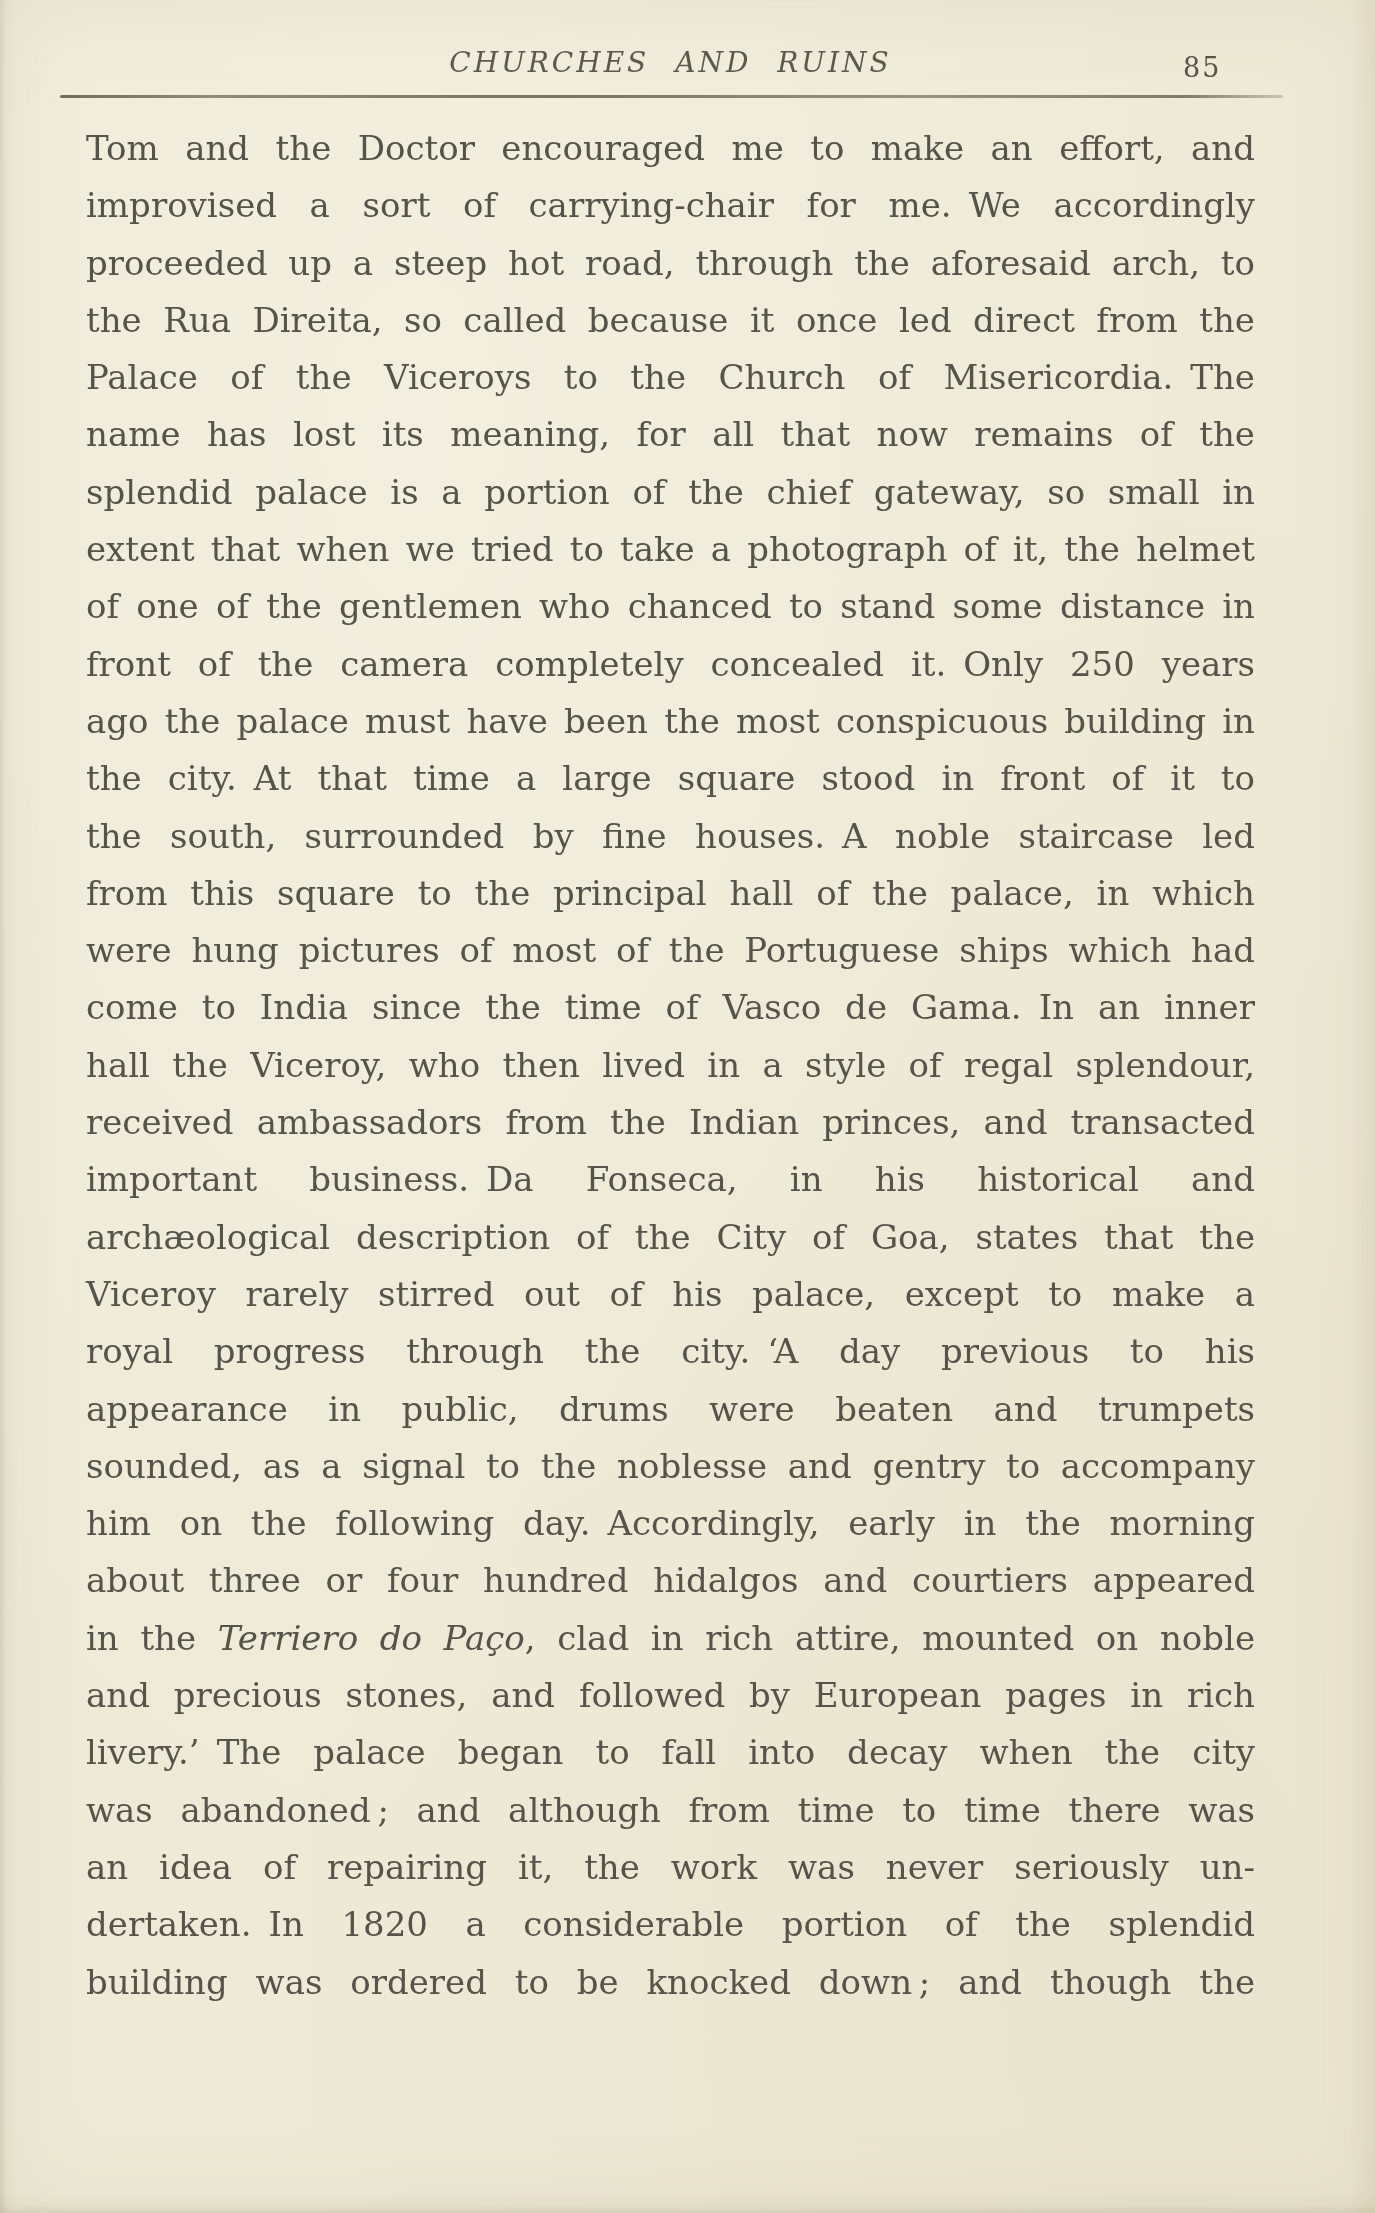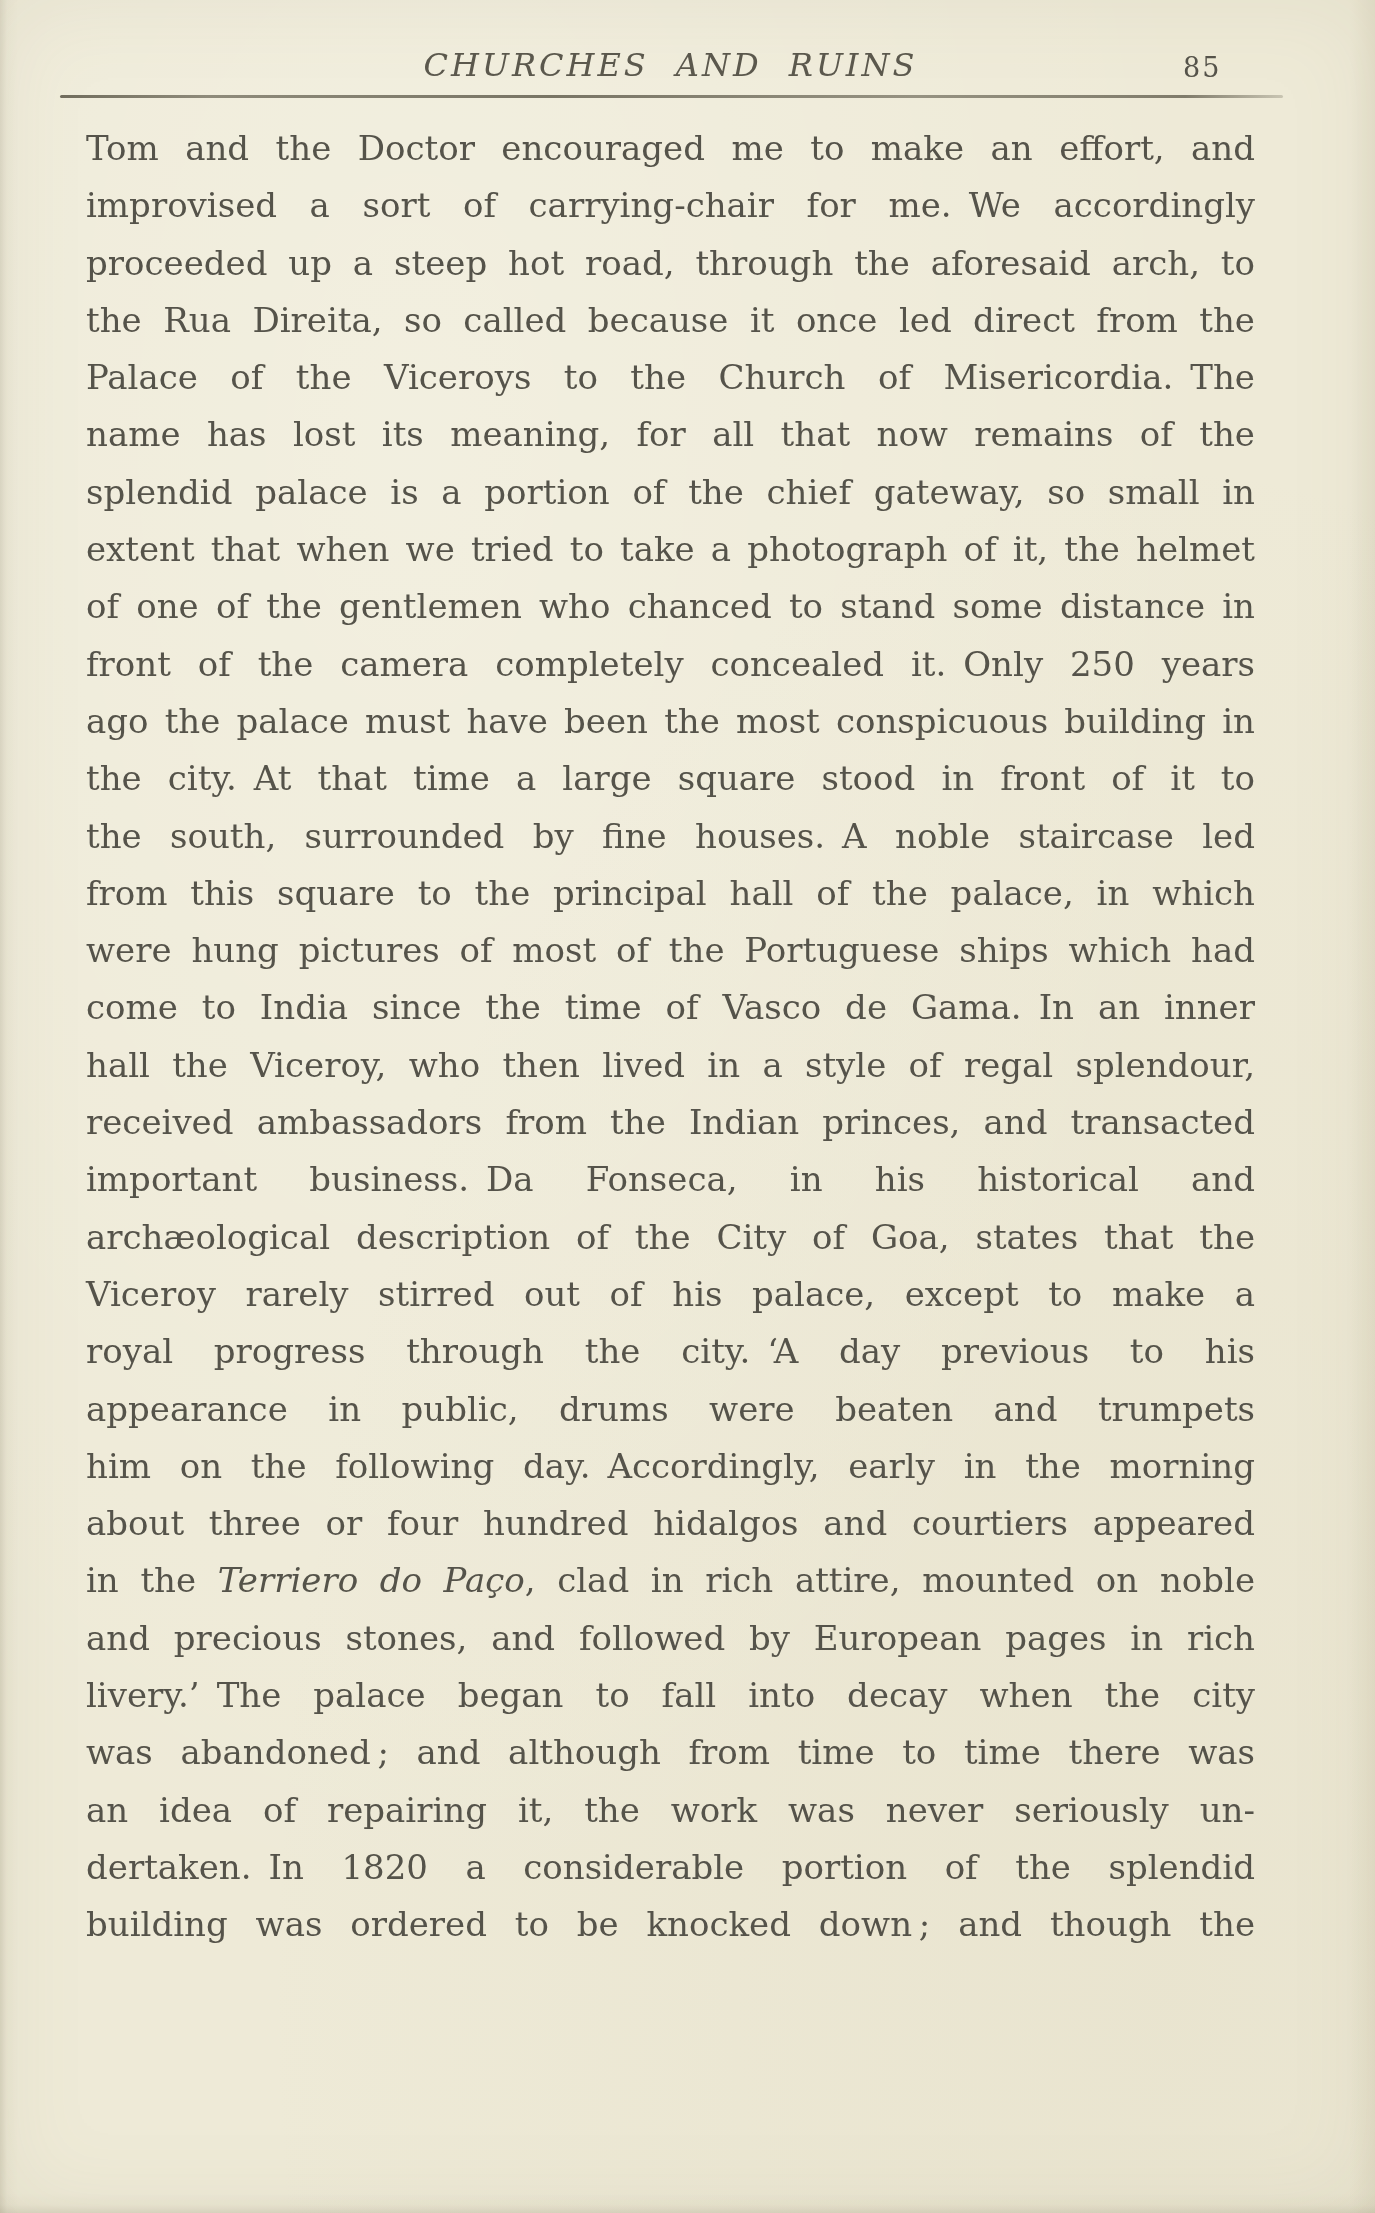--- a/index.html
+++ b/index.html
@@ -24,21 +24,21 @@
   }
   .running-head{
     position:absolute;
     top:46px;
     left:86px;
     width:1169px;
     text-align:center;
   }
   .running-head .title{
     font-style:italic;
-    font-size:32px;
+    font-size:28px;
     letter-spacing:3px;
     word-spacing:14px;
     color:#5b584d;
   }
   .page-number{
     position:absolute;
     top:52px;
     left:1183px;
     font-size:27px;
     letter-spacing:2px;
@@ -109,20 +109,21 @@
       <div class="line"><span>from this square to the principal hall of the palace, in which</span></div>
       <div class="line"><span>were hung pictures of most of the Portuguese ships which had</span></div>
       <div class="line"><span>come to India since the time of Vasco de Gama. In an inner</span></div>
       <div class="line"><span>hall the Viceroy, who then lived in a style of regal splendour,</span></div>
       <div class="line"><span>received ambassadors from the Indian princes, and transacted</span></div>
       <div class="line"><span>important business. Da Fonseca, in his historical and</span></div>
       <div class="line"><span>archæological description of the City of Goa, states that the</span></div>
       <div class="line"><span>Viceroy rarely stirred out of his palace, except to make a</span></div>
       <div class="line"><span>royal progress through the city. ‘A day previous to his</span></div>
       <div class="line"><span>appearance in public, drums were beaten and trumpets</span></div>
+      <div class="line"><span>sounded, as a signal to the noblesse and gentry to accompany</span></div>
       <div class="line"><span>him on the following day. Accordingly, early in the morning</span></div>
       <div class="line"><span>about three or four hundred hidalgos and courtiers appeared</span></div>
       <div class="line"><span>in the </span><i>Terriero do Paço</i><span>, clad in rich attire, mounted on noble</span></div>
       <div class="line"><span>and precious stones, and followed by European pages in rich</span></div>
       <div class="line"><span>livery.’ The palace began to fall into decay when the city</span></div>
       <div class="line"><span>was abandoned ; and although from time to time there was</span></div>
       <div class="line"><span>an idea of repairing it, the work was never seriously un-</span></div>
       <div class="line"><span>dertaken. In 1820 a considerable portion of the splendid</span></div>
       <div class="line"><span>building was ordered to be knocked down ; and though the</span></div>
     </div>

